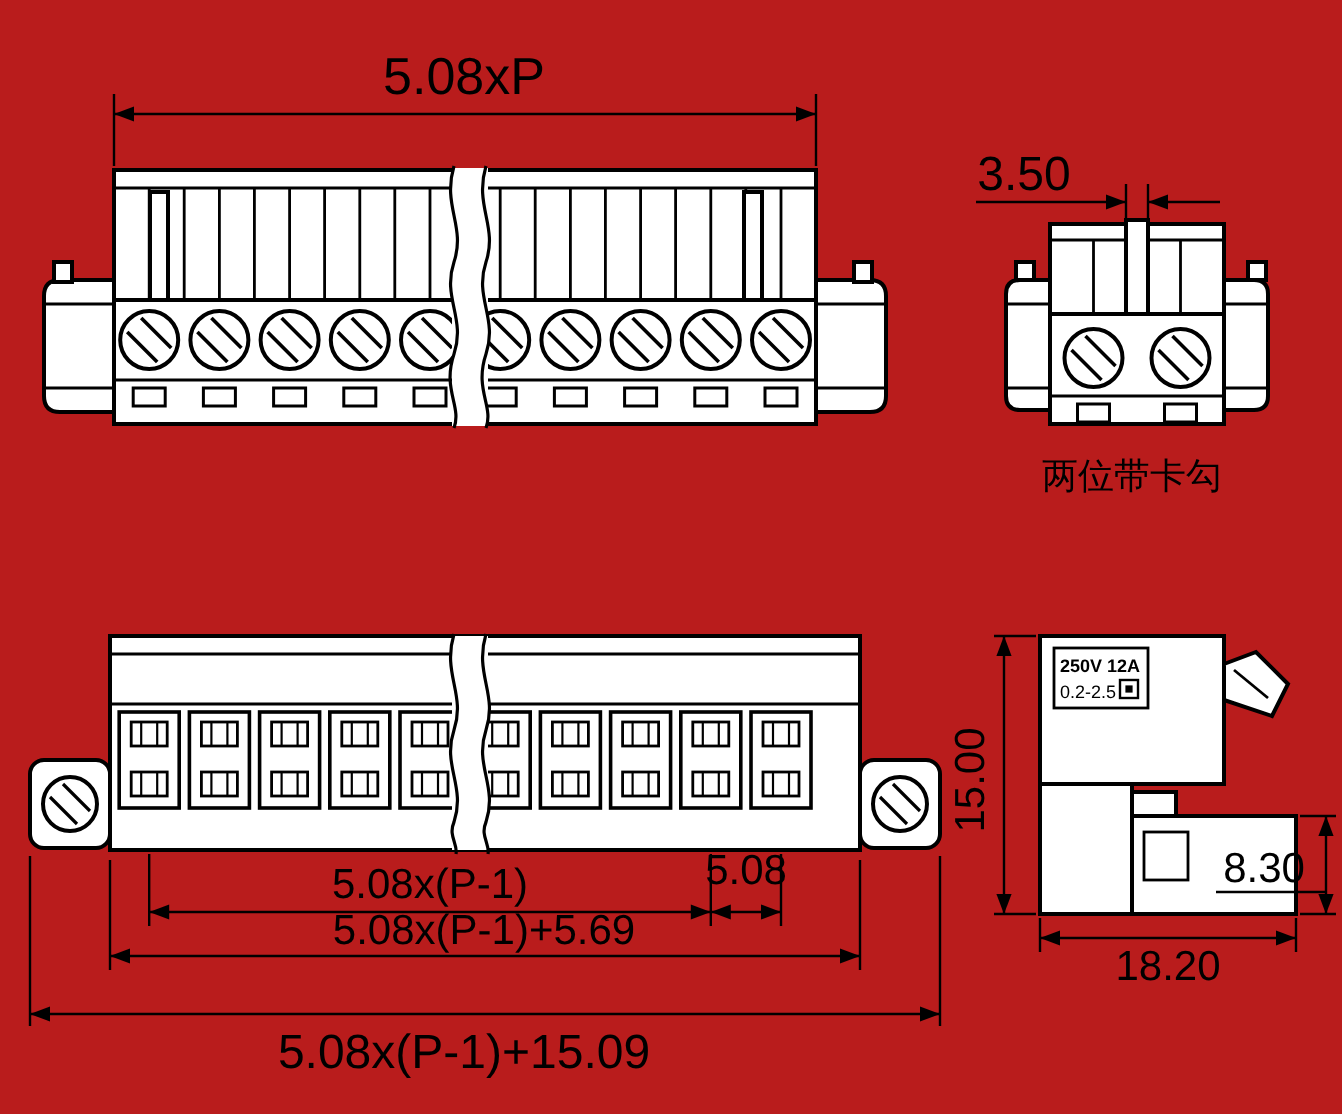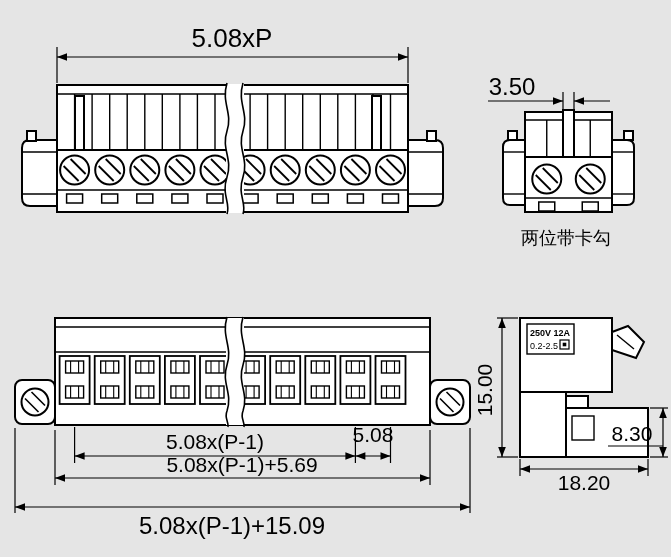--- a/index.html
+++ b/index.html
@@ -1,16 +1,16 @@
 <!DOCTYPE html>
 <html><head>
 <meta charset="utf-8">
 <style>
   html,body{margin:0;padding:0;background:#ffffff}
-  .stage{width:671px;height:557px;background:#e5e5e5;position:relative;overflow:hidden}
+  .stage{width:671px;height:557px;background:#b91c1c;position:relative;overflow:hidden}
   svg{display:block}
   .l2{stroke:#000;stroke-width:2;fill:none}
   .f2{stroke:#000;stroke-width:2;fill:#fff}
   .l14{stroke:#000;stroke-width:1.4;fill:none}
   .l12{stroke:#000;stroke-width:1.2;fill:none}
   .dim{stroke:#000;stroke-width:1.2;fill:none}
   .brk{stroke:#000;stroke-width:1.6;fill:none}
   .mask{fill:#fff;stroke:none}
   text{fill:#000;font-family:"Liberation Sans","DejaVu Sans",sans-serif}
   .t26{font-size:26px}.t24{font-size:24px}.t21{font-size:21px}.t18{font-size:18px}.t9{font-size:9px;font-weight:bold}.t9n{font-size:9px}

